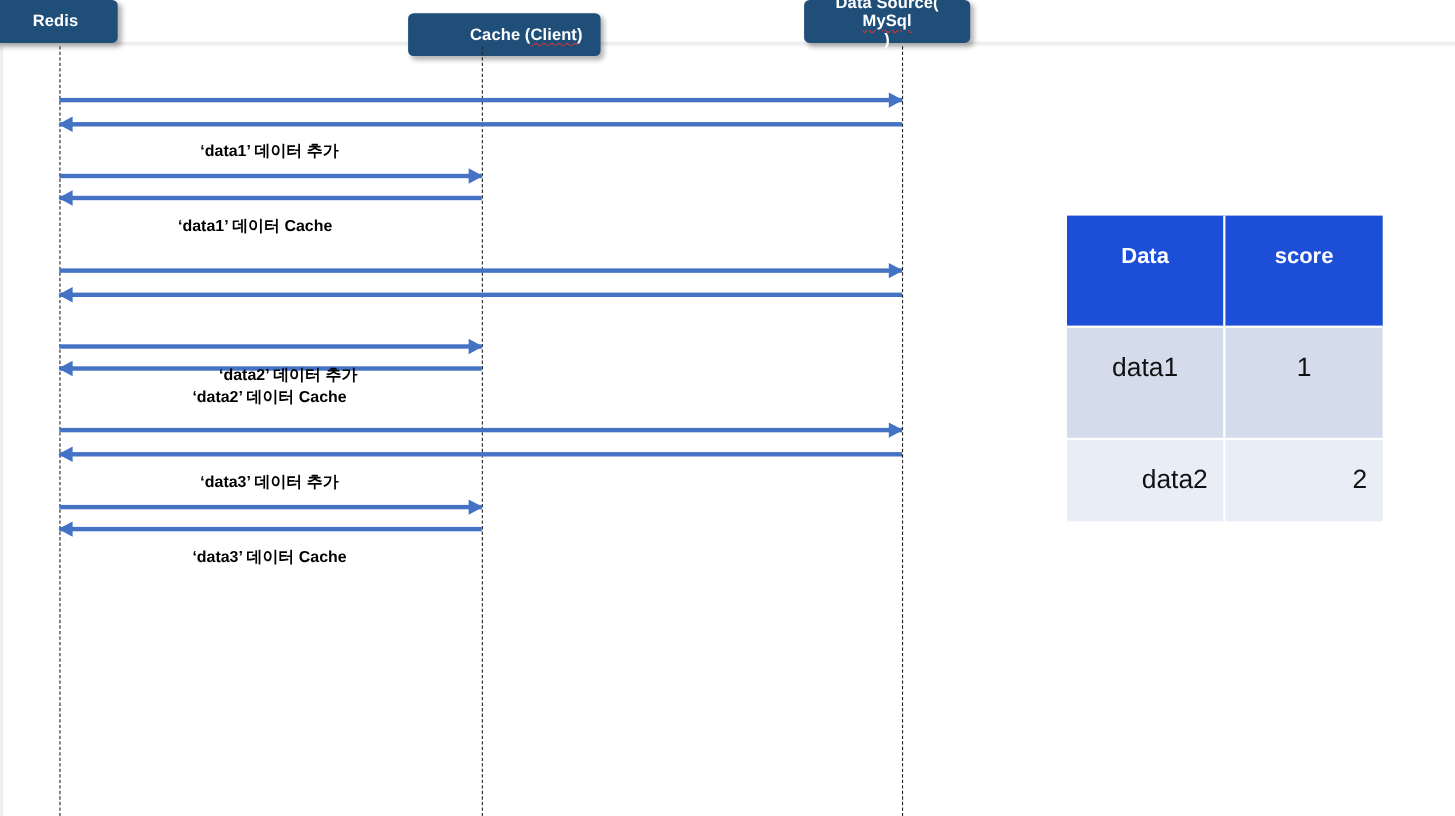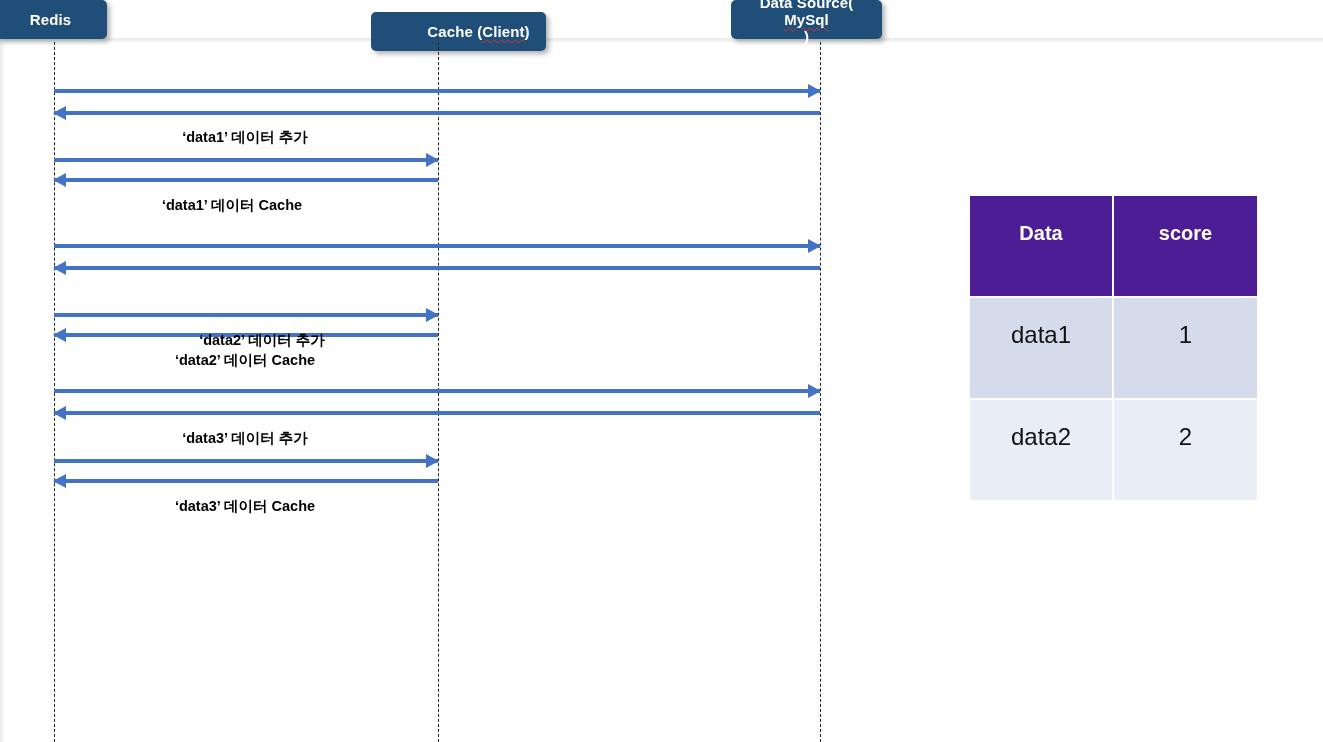--- a/index.html
+++ b/index.html
@@ -119,21 +119,21 @@
     position: absolute;
     left: 970px;
     top: 196px;
     width: 287px;
     border-collapse: collapse;
     table-layout: fixed;
   }
   .data-table col.c-data  { width: 143px; }
   .data-table col.c-score { width: 144px; }
   .data-table th {
-    background: #4c1d95;
+    background: #1d4ed8;
     color: #ffffff;
     font-weight: bold;
     font-size: 20px;
     height: 74px;
     vertical-align: middle;
     text-align: center;
     border: none;
     border-right: 2px solid #ffffff;
     padding: 0 0 26px 0;
   }
@@ -145,21 +145,21 @@
     vertical-align: middle;
     border: none;
     border-right: 2px solid #ffffff;
     padding: 0 14px;
   }
   .data-table td:last-child { border-right: none; }
   .data-table tr.row-a td { background: #D4DCEB; }
   .data-table tr.row-b td { background: #E8EDF6; }
   .data-table tr.row-a td.centered,
   .data-table tr.row-b td.centered { text-align: center; padding-bottom: 26px; }
-  .data-table tr td.lefted { text-align: center; padding-bottom: 26px; }
+  .data-table tr td.lefted { text-align: right; }
   .data-table tr.sep td { border-top: 2px solid #ffffff; }
 </style>
 </head>
 <body>
 
 <div id="stage">
 
   <div class="top-band"></div>
   <div class="left-rail"></div>
 

